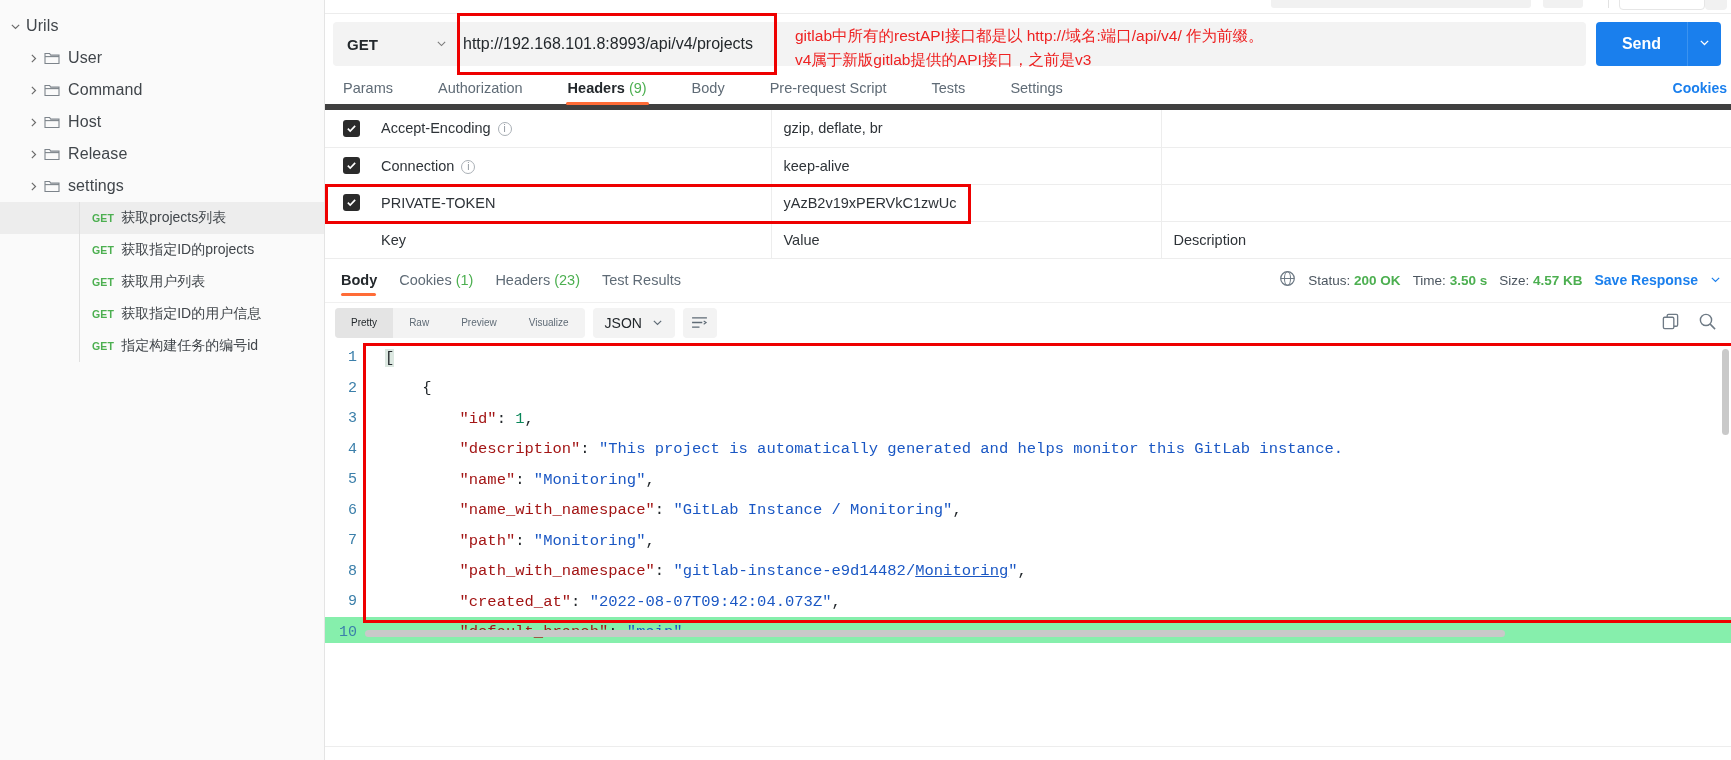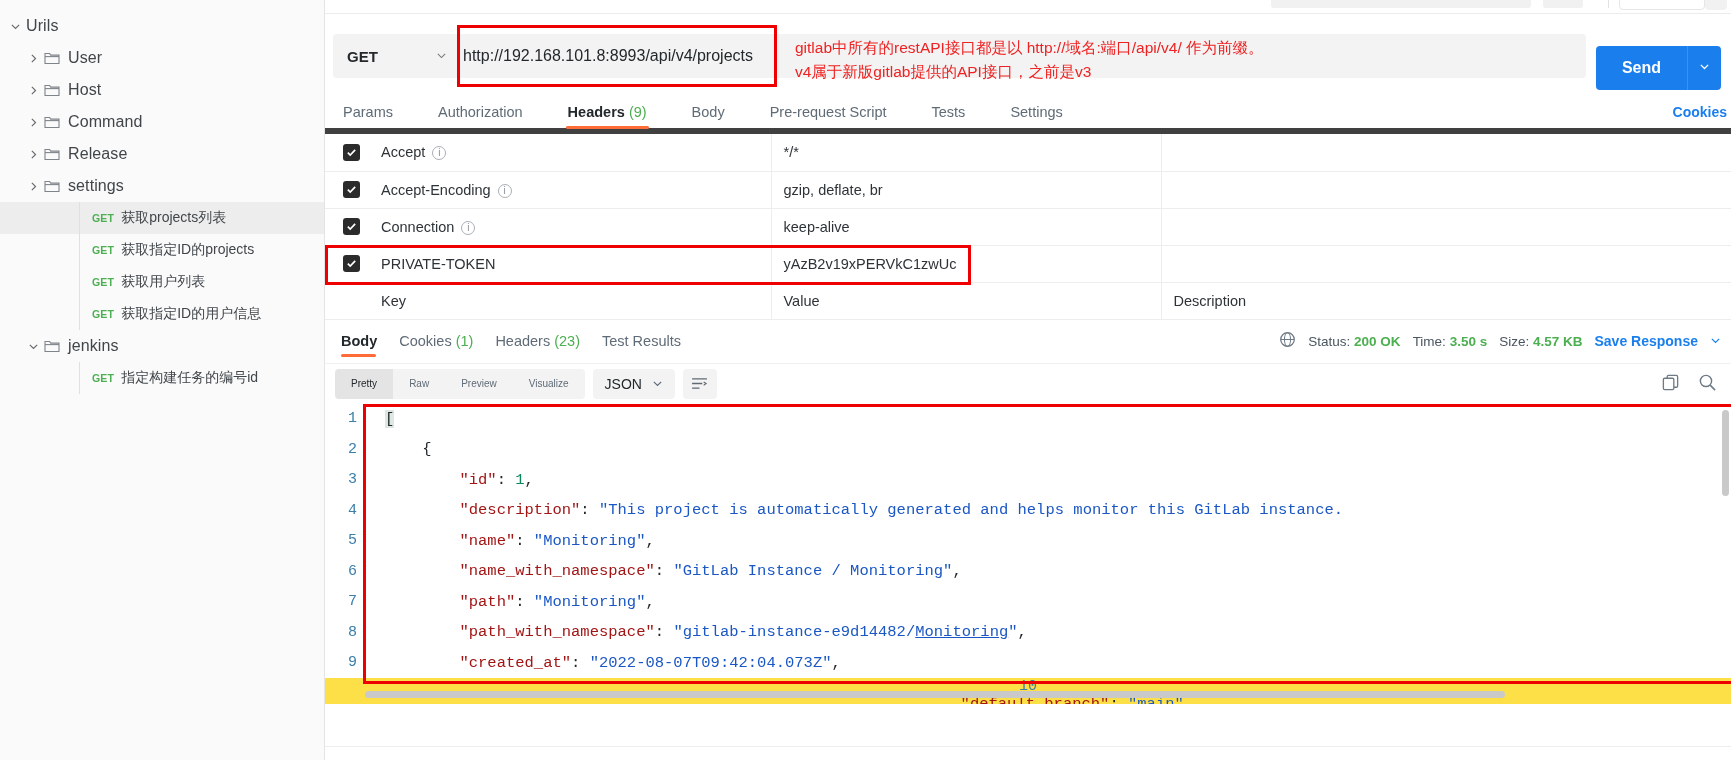--- a/index.html
+++ b/index.html
@@ -82,21 +82,21 @@
   }
   .redbox-url {
     position: absolute; left: 124px; top: -9px; width: 320px; height: 62px;
     border: 3px solid #ee0000; pointer-events: none;
   }
   .annot {
     position: absolute; left: 462px; top: 2px; width: 660px;
     color: #ee2222; font-size: 15.5px; line-height: 24px; pointer-events:none;
     white-space: nowrap;
   }
-  .send-wrap { display:flex; margin-left: 10px; margin-top: 24px; }
+  .send-wrap { display:flex; margin-left: 10px; }
   .send-btn {
     background: #1a7fed; color: #fff; font-weight: 700; font-size: 16px;
     height: 44px; padding: 0 26px; border: none; border-radius: 4px 0 0 4px;
     cursor: pointer; font-family: "Liberation Sans", sans-serif;
   }
   .send-caret {
     background: #1a7fed; color: #fff; width: 34px; height: 44px;
     border: none; border-left: 1px solid #3b93f0; border-radius: 0 4px 4px 0;
     cursor: pointer; font-size: 12px;
   }
@@ -209,21 +209,21 @@
   .gut {
     width: 46px; min-width: 46px; text-align: right; padding-right: 14px;
     color: #3b7faa; font-size: 15px; user-select: none;
   }
   .jcode { padding-left: 14px; color: #23282c; }
   .k { color: #a31515; }
   .s { color: #1a57c4; }
   .n { color: #098658; }
   .p { color: #23282c; }
   .sel { background: #dce8e1; }
-  .hl-row { background:#fde047;flex-direction:column; }
+  .hl-row { background:#86efac; }
   .underline { text-decoration: underline; text-decoration-color:#1a57c4; }
   .redbox-json {
     position: absolute; left: 38px; top: 0px; width: 1475px; height: 280px;
     border: 3px solid #ee0000; pointer-events: none; z-index: 4;
   }
   .vscroll {
     position: absolute; right: 2px; top: 6px; width: 7px; height: 86px;
     background: #c9c9c9; border-radius: 4px;
   }
   .hscroll {
@@ -268,36 +268,36 @@
         <svg width="11" height="11" viewBox="0 0 12 12">
             <path d="M4.2 2L8.2 6L4.2 10" fill="none" stroke="#6b6b6b" stroke-width="1.3"></path>
           </svg>
       </span>
       <span class="folder-ico">
         <svg width="16" height="14" viewBox="0 0 16 14">
             <path d="M1 2.5h4.6l1.1 1.6H15v8.4H1z" fill="none" stroke="#7d848b" stroke-width="1.1"></path>
             <path d="M1 5.6h14" stroke="#7d848b" stroke-width="1.1"></path>
           </svg>
       </span>
-      <span class="tree-label">Host</span>
+      <span class="tree-label">Command</span>
     </div>
 
     <div class="tree-row lvl1">
       <span class="chev">
         <svg width="11" height="11" viewBox="0 0 12 12">
             <path d="M4.2 2L8.2 6L4.2 10" fill="none" stroke="#6b6b6b" stroke-width="1.3"></path>
           </svg>
       </span>
       <span class="folder-ico">
         <svg width="16" height="14" viewBox="0 0 16 14">
             <path d="M1 2.5h4.6l1.1 1.6H15v8.4H1z" fill="none" stroke="#7d848b" stroke-width="1.1"></path>
             <path d="M1 5.6h14" stroke="#7d848b" stroke-width="1.1"></path>
           </svg>
       </span>
-      <span class="tree-label">Command</span>
+      <span class="tree-label">Host</span>
     </div>
 
     <div class="tree-row lvl1">
       <span class="chev">
         <svg width="11" height="11" viewBox="0 0 12 12">
             <path d="M4.2 2L8.2 6L4.2 10" fill="none" stroke="#6b6b6b" stroke-width="1.3"></path>
           </svg>
       </span>
       <span class="folder-ico">
         <svg width="16" height="14" viewBox="0 0 16 14">
@@ -334,34 +334,20 @@
     </div>
     <div class="tree-row lvl2">
       <span class="verb get">GET</span>
       <span class="req-label">获取用户列表</span>
     </div>
     <div class="tree-row lvl2">
       <span class="verb get">GET</span>
       <span class="req-label">获取指定ID的用户信息</span>
     </div>
 
-    <div class="tree-row lvl1">
-      <span class="chev">
-        <svg width="11" height="11" viewBox="0 0 12 12">
-            <path d="M2 4.2L6 8.2L10 4.2" fill="none" stroke="#6b6b6b" stroke-width="1.3"></path>
-          </svg>
-      </span>
-      <span class="folder-ico">
-        <svg width="16" height="14" viewBox="0 0 16 14">
-            <path d="M1 2.5h4.6l1.1 1.6H15v8.4H1z" fill="none" stroke="#7d848b" stroke-width="1.1"></path>
-            <path d="M1 5.6h14" stroke="#7d848b" stroke-width="1.1"></path>
-          </svg>
-      </span>
-      <span class="tree-label">jenkins</span>
-    </div>
 
     <div class="tree-row lvl2">
       <span class="verb get">GET</span>
       <span class="req-label">指定构建任务的编号id</span>
     </div>
   </div>
 
   <div class="main">
 
     <div class="topstrip">
@@ -411,34 +397,20 @@
       <div class="rtab"><span>Body</span></div>
       <div class="rtab"><span>Pre-request Script</span></div>
       <div class="rtab"><span>Tests</span></div>
       <div class="rtab"><span>Settings</span></div>
       <div class="cookies-link">Cookies</div>
     </div>
 
     <div style="position:relative;">
       <table class="hdr-table">
         <tbody>
-            <tr>
-          <td class="c-check">
-            <span class="cb">
-              <svg width="11" height="11" viewBox="0 0 12 12">
-                    <path d="M2 6.2L4.6 8.8L10 3.2" fill="none" stroke="#fff" stroke-width="1.8"></path>
-                  </svg>
-            </span>
-          </td>
-          <td class="c-key">
-            <span>Accept</span><i class="info-i">i</i>
-          </td>
-          <td class="c-val"><span>*/*</span></td>
-          <td class="c-desc"><span></span></td>
-        </tr>
         <tr>
           <td class="c-check">
             <span class="cb">
               <svg width="11" height="11" viewBox="0 0 12 12">
                     <path d="M2 6.2L4.6 8.8L10 3.2" fill="none" stroke="#fff" stroke-width="1.8"></path>
                   </svg>
             </span>
           </td>
           <td class="c-key">
             <span>Accept-Encoding</span><i class="info-i">i</i>

